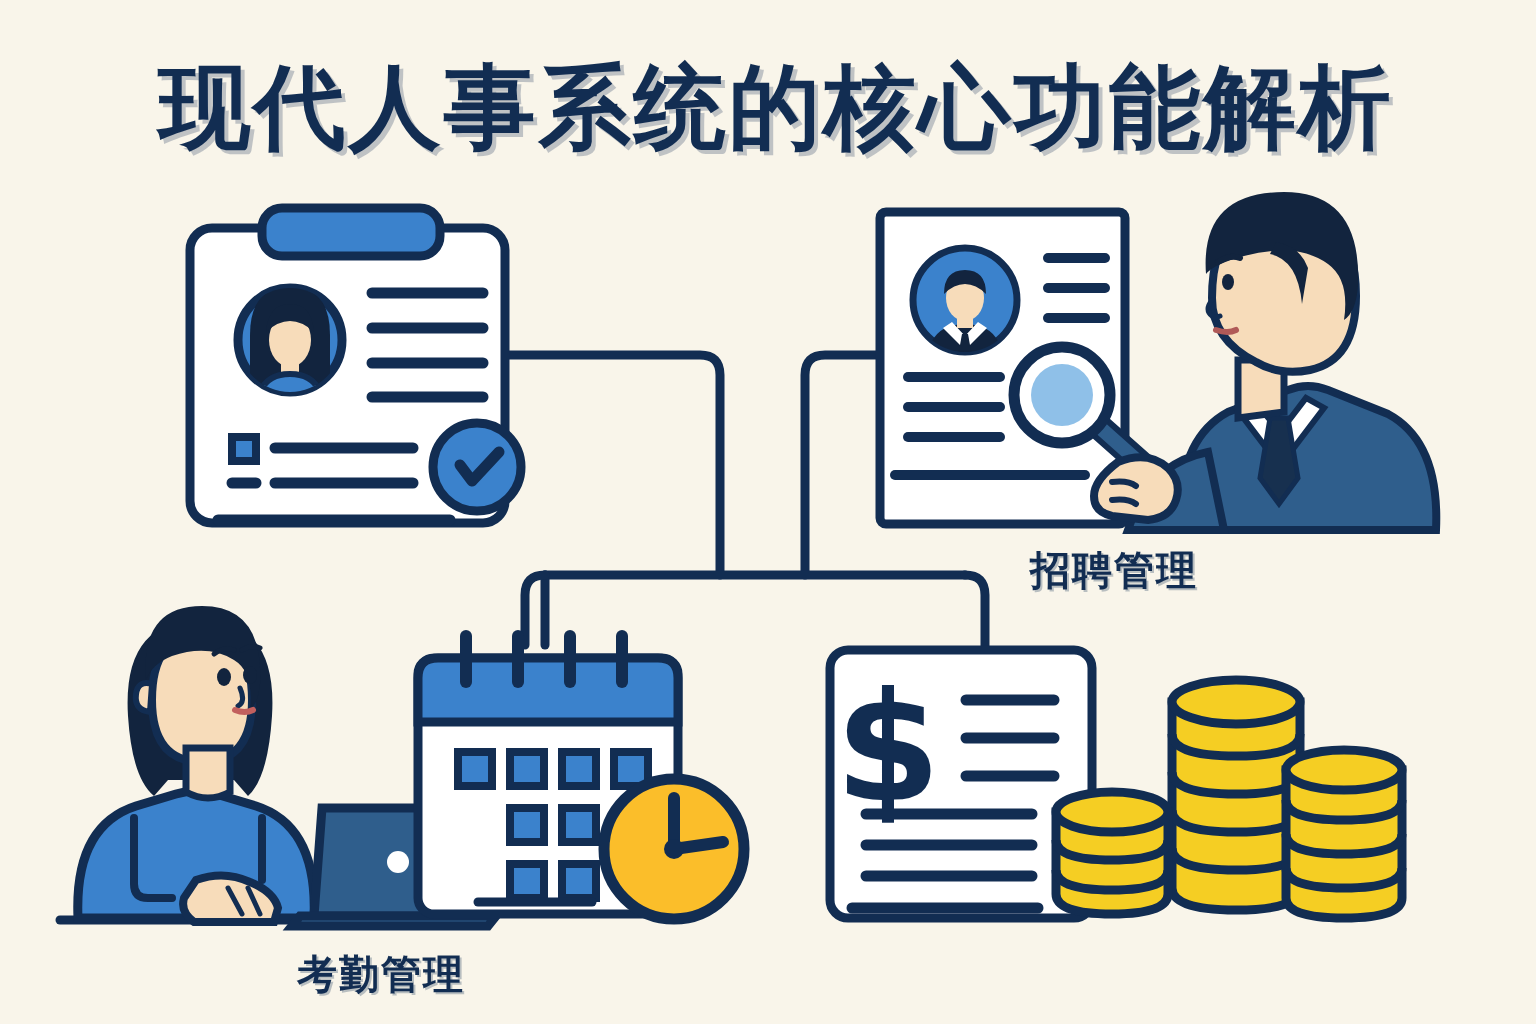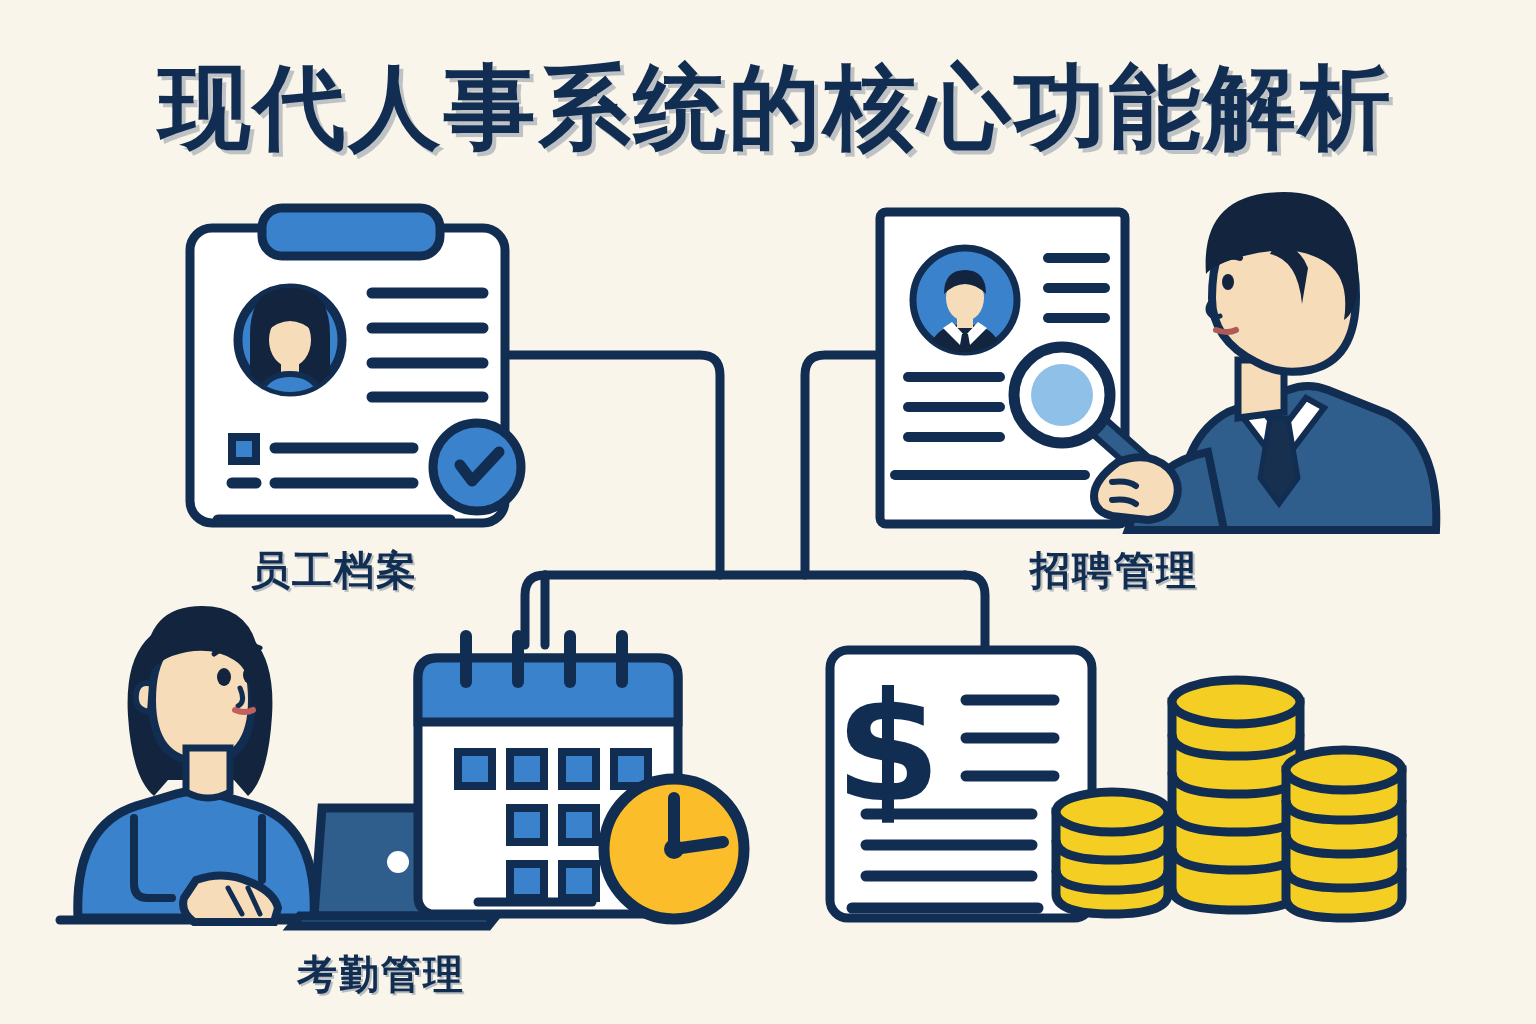--- a/index.html
+++ b/index.html
@@ -293,17 +293,16 @@
         <g fill="none" stroke="#122D52" stroke-width="9">
           <path d="M1056 840 q0 20 56 20 q56 0 56 -20"></path>
           <path d="M1056 870 q0 20 56 20 q56 0 56 -20"></path>
         </g>
         <ellipse cx="1112" cy="812" rx="56" ry="20" fill="#F5CE23" stroke="#122D52" stroke-width="9"></ellipse>
       </g>
     </g>
 
   </svg>
 
-  <div class="lbl" id="lbl-0">员工档案</div>
   <div class="lbl" id="lbl-2">考勤管理</div>
   <div class="lbl" id="lbl-1">招聘管理</div>
 
 </div>
 
 </body></html>

